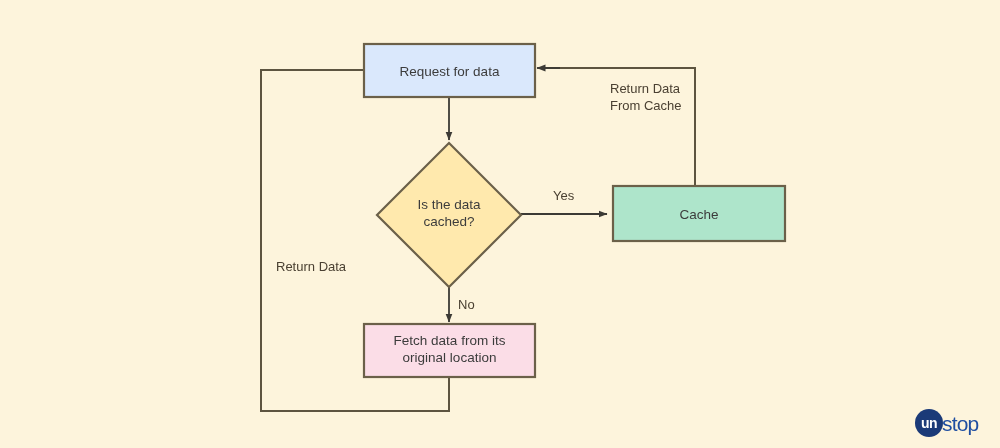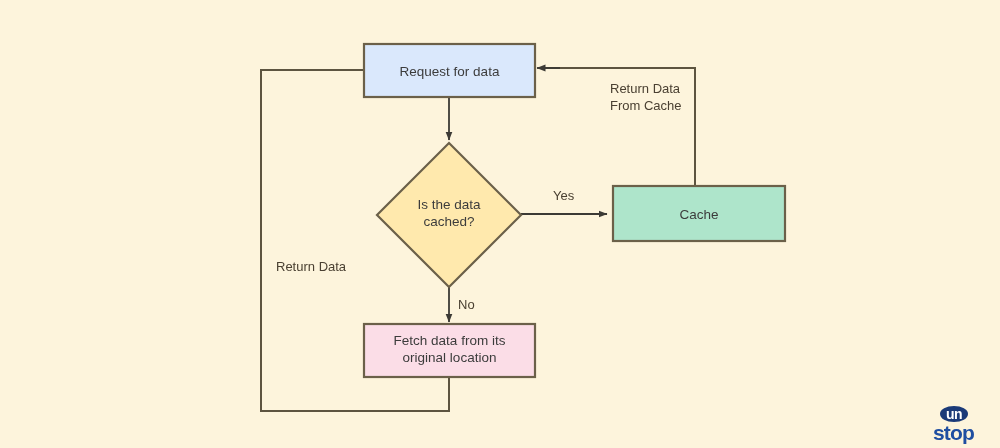--- a/index.html
+++ b/index.html
@@ -54,41 +54,40 @@
   }
   
   #unstop-logo {
     position: absolute;
     left: 915px;
     top: 406px;
     width: 78px;
     height: 34px;
     display: flex;
     align-items: center;
-    flex-direction: column;
   }
   #unstop-logo .logo-circle {
     width: 28px;
     height: 28px;
     border-radius: 50%;
     background: #1b3a78;
     color: #ffffff;
     font-family: "Liberation Sans", sans-serif;
     font-size: 14px;
     font-weight: bold;
     display: flex;
     align-items: center;
     justify-content: center;
     letter-spacing: -0.5px;
   }
   #unstop-logo .logo-word {
     color: #1f4ea1;
     font-family: "Liberation Sans", sans-serif;
     font-size: 21px;
-    font-weight: bold;
+    font-weight: normal;
     letter-spacing: -0.8px;
     margin-left: -1px;
     line-height: 1;
     text-align: center;
   }
 </style>
 </head>
 <body>
 
 <div id="canvas">

